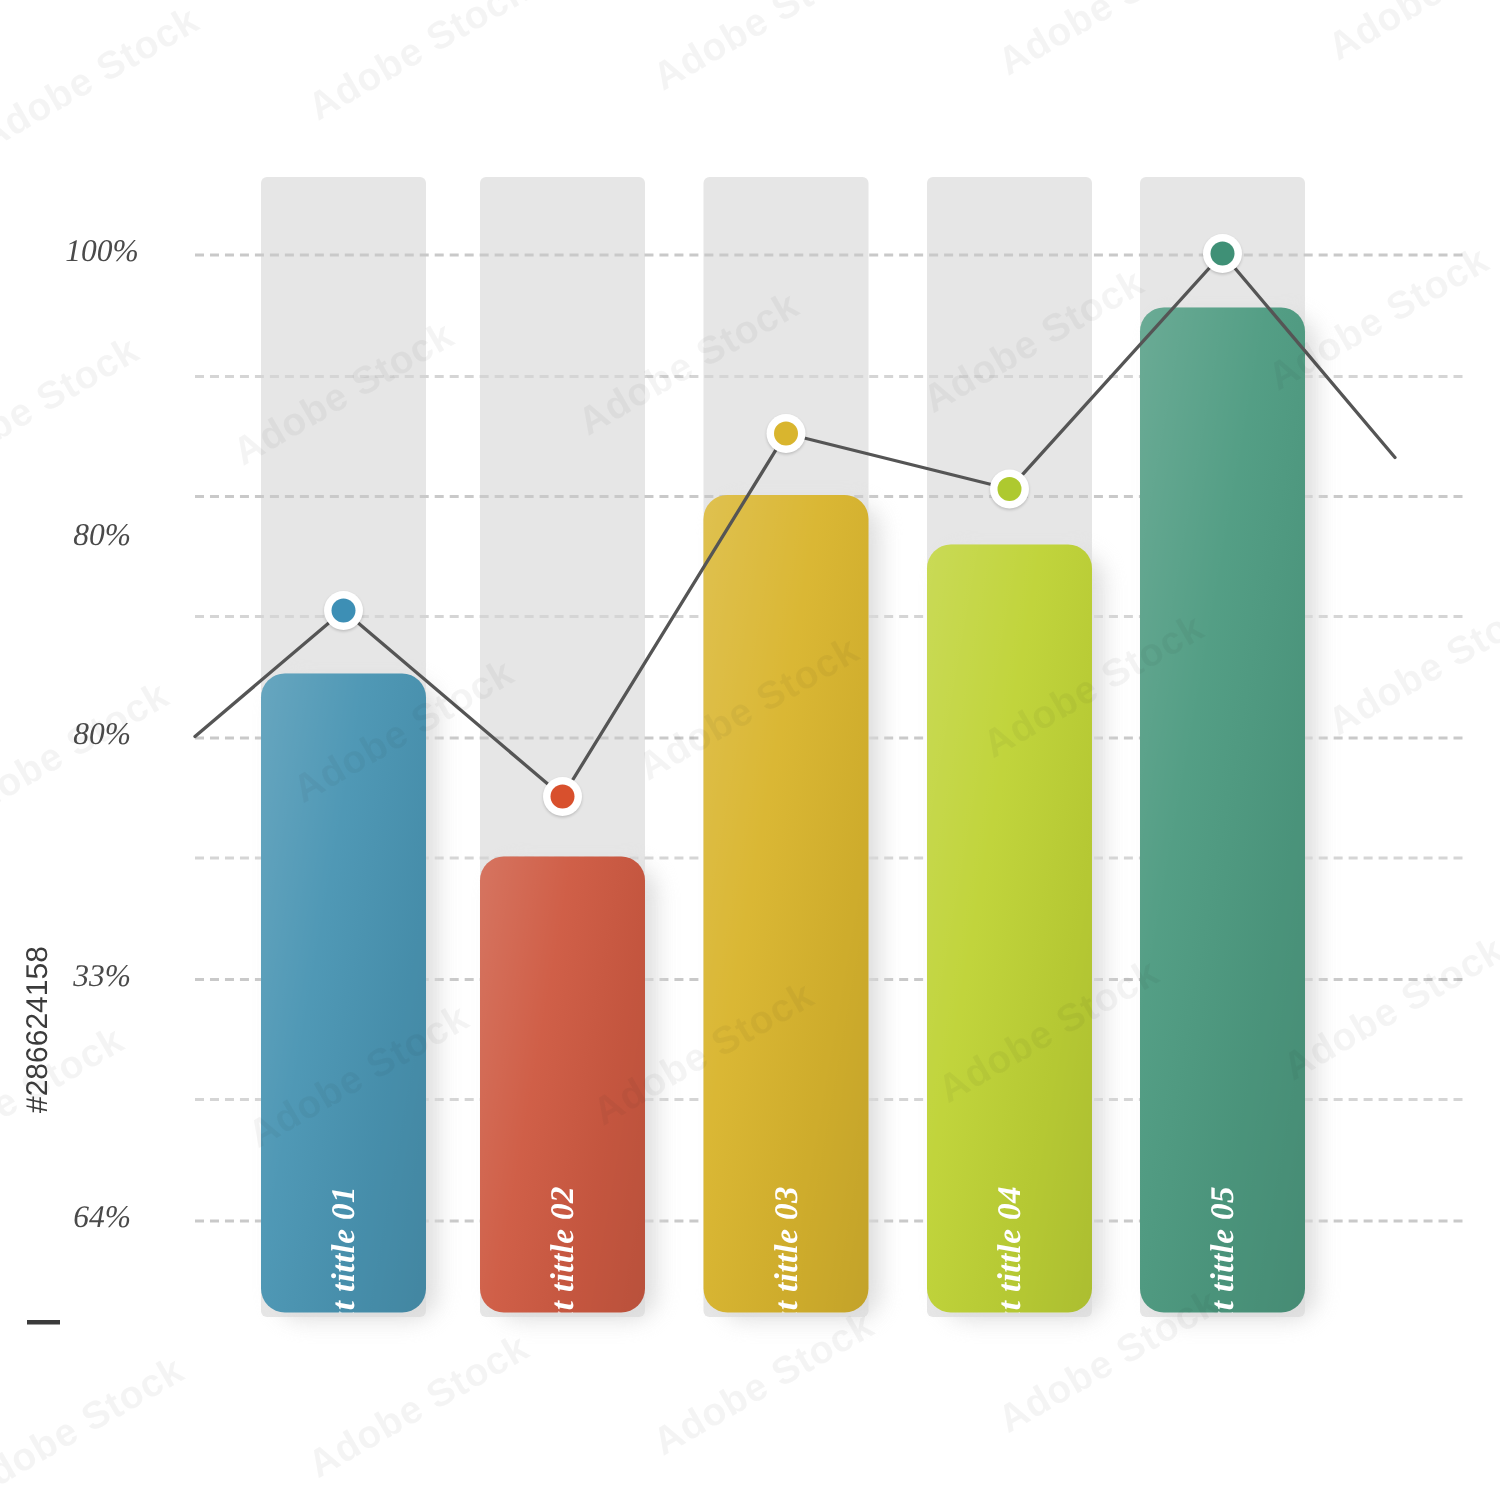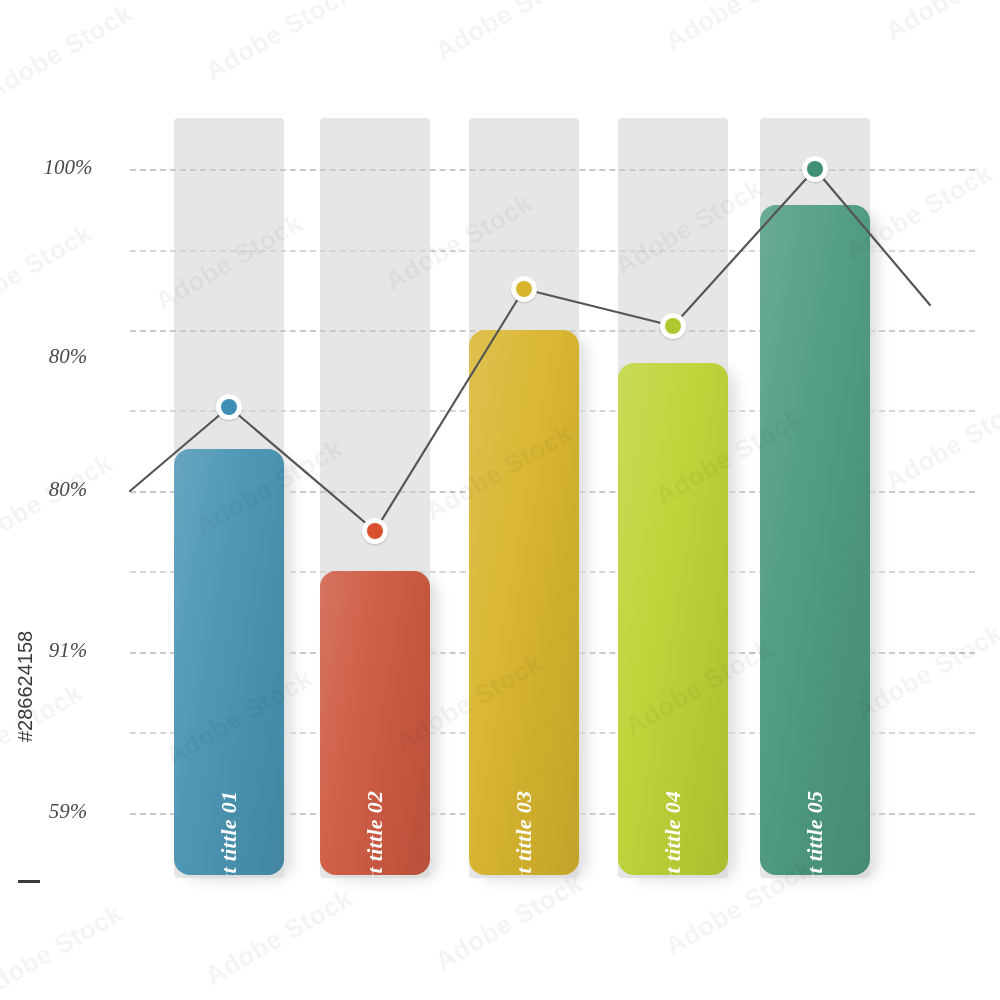--- a/index.html
+++ b/index.html
@@ -178,24 +178,24 @@
     <div class="ytick-wrap" style="top:169px;">
         <div class="ytick" style="top:-14px;">100%</div>
       </div>
     <div class="ytick-wrap" style="top:330px;">
         <div class="ytick" style="top:-14px;margin-top:28px;">80%</div>
       </div>
     <div class="ytick-wrap" style="top:491px;">
         <div class="ytick" style="top:-14px;">80%</div>
       </div>
     <div class="ytick-wrap" style="top:652px;">
-        <div class="ytick" style="top:-14px;">91%</div>
+        <div class="ytick" style="top:-14px;">33%</div>
       </div>
     <div class="ytick-wrap" style="top:813px;">
-        <div class="ytick" style="top:-14px;">59%</div>
+        <div class="ytick" style="top:-14px;">64%</div>
       </div>
 
     <div class="track" style="left:174px;top:118px;width:110px;height:760px;"></div>
     <div class="track" style="left:320px;top:118px;width:110px;height:760px;"></div>
     <div class="track" style="left:469px;top:118px;width:110px;height:760px;"></div>
     <div class="track" style="left:618px;top:118px;width:110px;height:760px;"></div>
     <div class="track" style="left:760px;top:118px;width:110px;height:760px;"></div>
 
     <div class="bar-shadow" style="left:184px;top:455px;width:108px;height:425px;"></div>
     <div class="bar-shadow" style="left:330px;top:577px;width:108px;height:303px;"></div>

